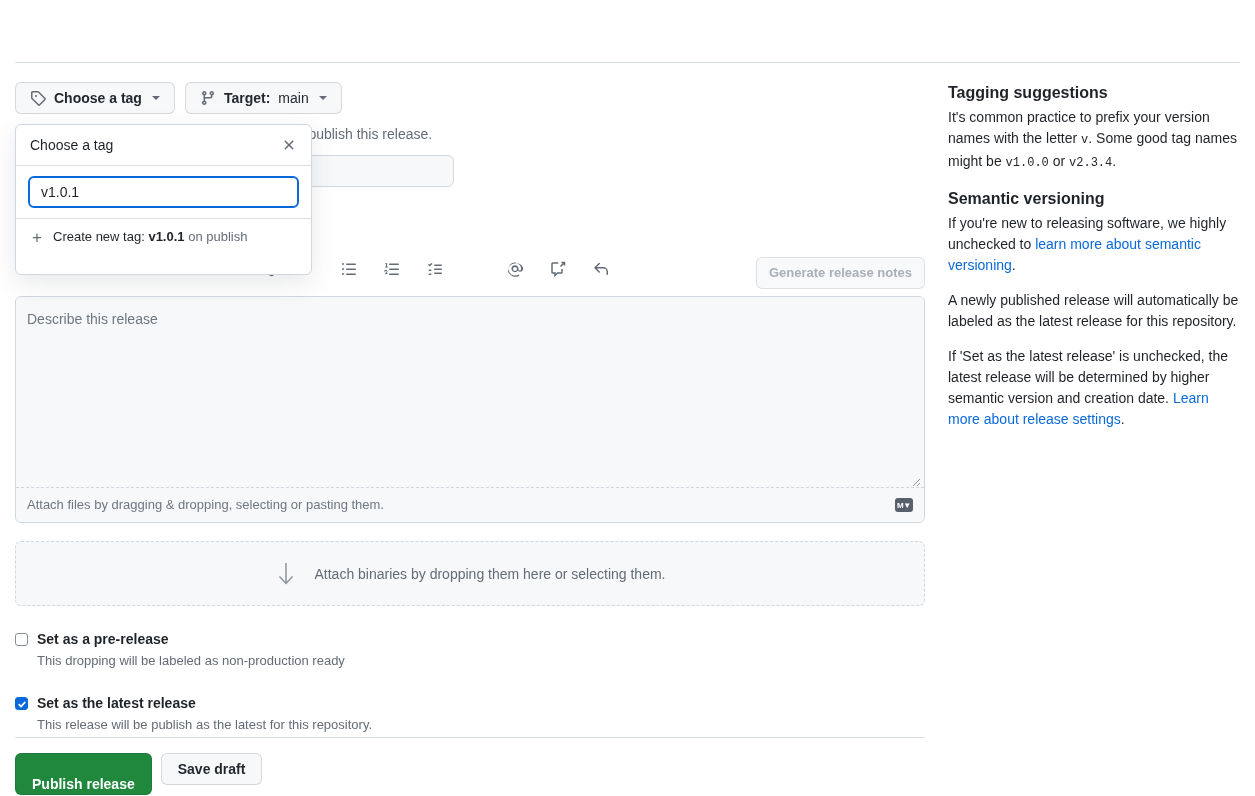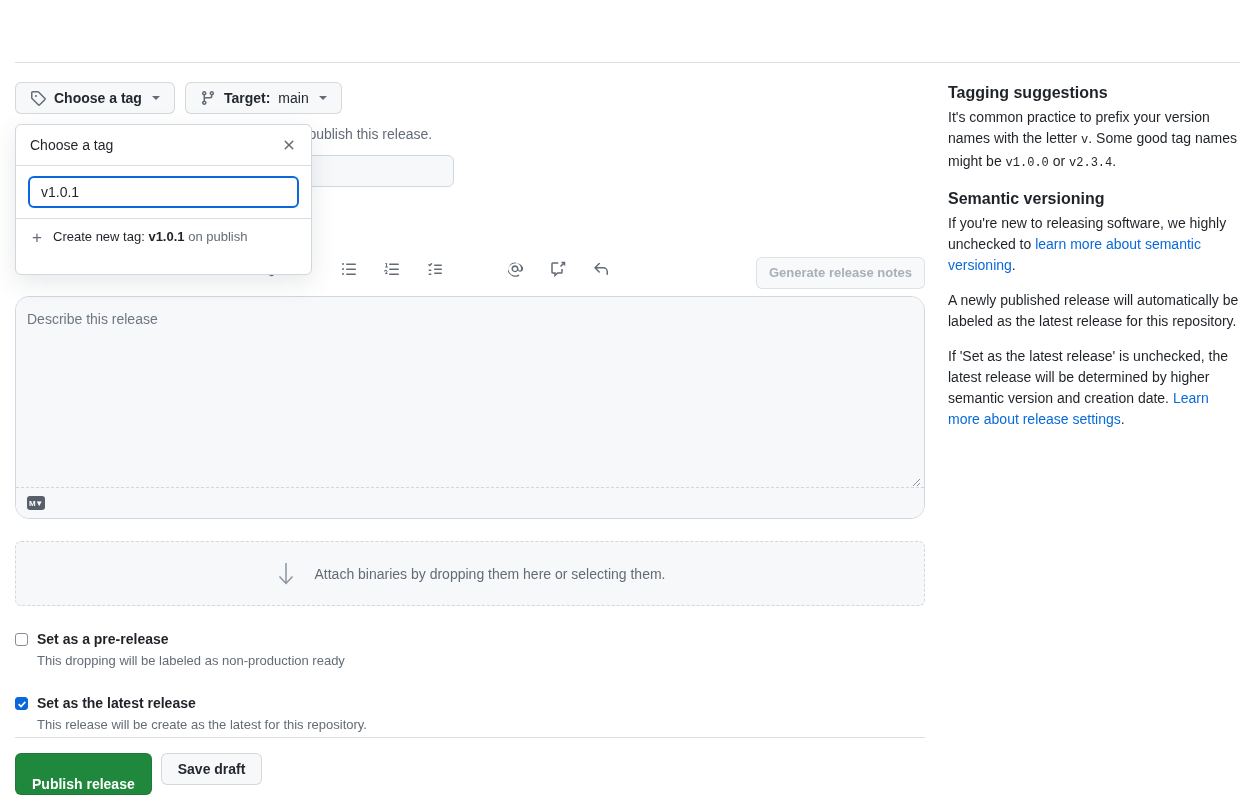--- a/index.html
+++ b/index.html
@@ -86,21 +86,21 @@
     justify-content: center; color: #636c76; background: none; border: none;
     cursor: pointer; border-radius: 6px; padding: 0; }
   .md-gap { width: 16px; }
   .md-gap-lg { width: 22px; }
   .gen-notes { position: absolute; right: 0; top: 2px;
     background: #f6f8fa; border: 1px solid rgba(31,35,40,.15);
     border-radius: 6px; color: #8c959f; font-size: 13px; font-weight: 600;
     padding: 5px 12px; line-height: 20px; cursor: default;
     font-family: inherit; opacity: .75; }
 
-  .ta-wrap { margin-top: 5px; border: 1px solid #d0d7de; border-radius: 14px;
+  .ta-wrap { margin-top: 5px; border: 1px solid #d0d7de; border-radius: 6px;
     background: #f6f8fa; overflow: hidden; }
   .ta-box { position: relative; height: 191px; background: #f6f8fa;
     border-bottom: 1px dashed #d0d7de; }
   .ta-placeholder { position: absolute; left: 11px; top: 12px; font-size: 14px;
     color: #6e7781; line-height: 20px; }
   .ta-resize { position: absolute; right: 3px; bottom: 2px; width: 12px; height: 12px;
     color: #8c959f; }
   .ta-foot { display: flex; align-items: center; justify-content: space-between;
     padding: 8px 11px; background: #f6f8fa; }
   .ta-foot-text { font-size: 13px; color: #6e7781; line-height: 18px; }
@@ -282,20 +282,21 @@
     <div class="ta-wrap">
       <div class="ta-box">
         <span class="ta-placeholder">Describe this release</span>
         <span class="ta-resize">
           <svg width="12" height="12" viewBox="0 0 12 12" stroke="currentColor" stroke-width="1" fill="none">
               <path d="M11 4 4 11M11 8l-3 3"></path>
             </svg>
         </span>
       </div>
       <div class="ta-foot">
+        <span class="ta-foot-text">Attach files by dragging &amp; dropping, selecting or pasting them.</span>
         <span class="md-badge">M▼</span>
       </div>
     </div>
   </div>
 
   <div class="dropzone">
     <span class="ico">
       <svg width="22" height="26" viewBox="0 0 22 26" stroke="#8c959f" stroke-width="1.5" fill="none">
         <path d="M11 2v20M4.5 15.5 11 22.5l6.5-7"></path>
       </svg>
@@ -314,21 +315,21 @@
       </span>
     </div>
     <div class="chk-row">
       <span class="chk on">
         <svg width="10" height="10" viewBox="0 0 12 12" fill="none" stroke="#ffffff" stroke-width="2">
             <path d="M2 6.2 4.8 9 10 3.4"></path>
           </svg>
       </span>
       <span>
         <span class="chk-label">Set as the latest release</span>
-        <div class="chk-desc">This release will be create as the latest for this repository.</div>
+        <div class="chk-desc">This release will be publish as the latest for this repository.</div>
       </span>
     </div>
   </div>
 
   <div class="bottom-rule"></div>
 
   <div class="actions">
     <button class="btn-primary">Publish release</button>
     <button class="btn-default">Save draft</button>
   </div>

